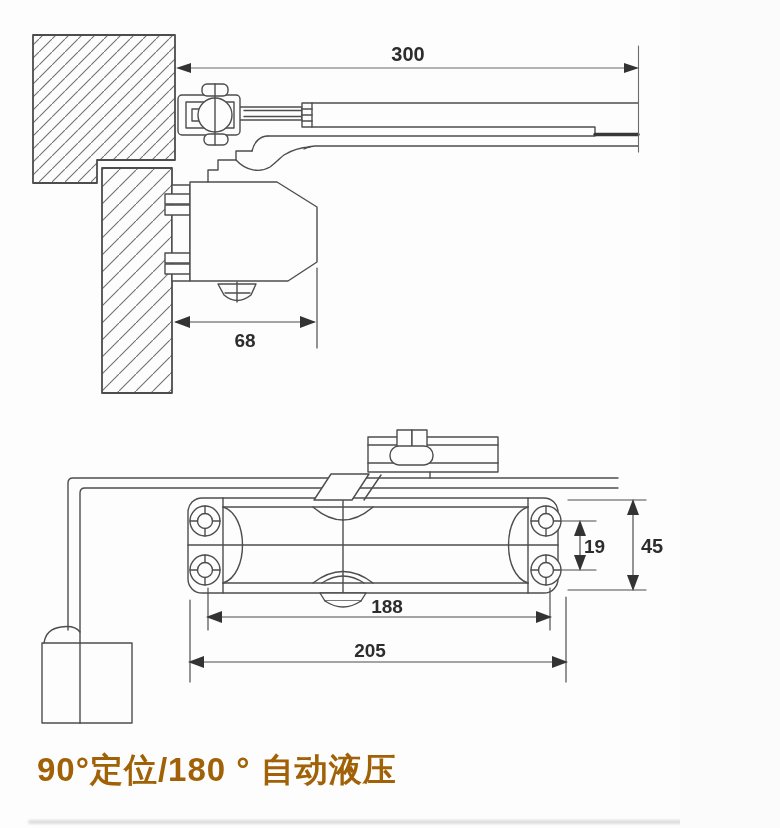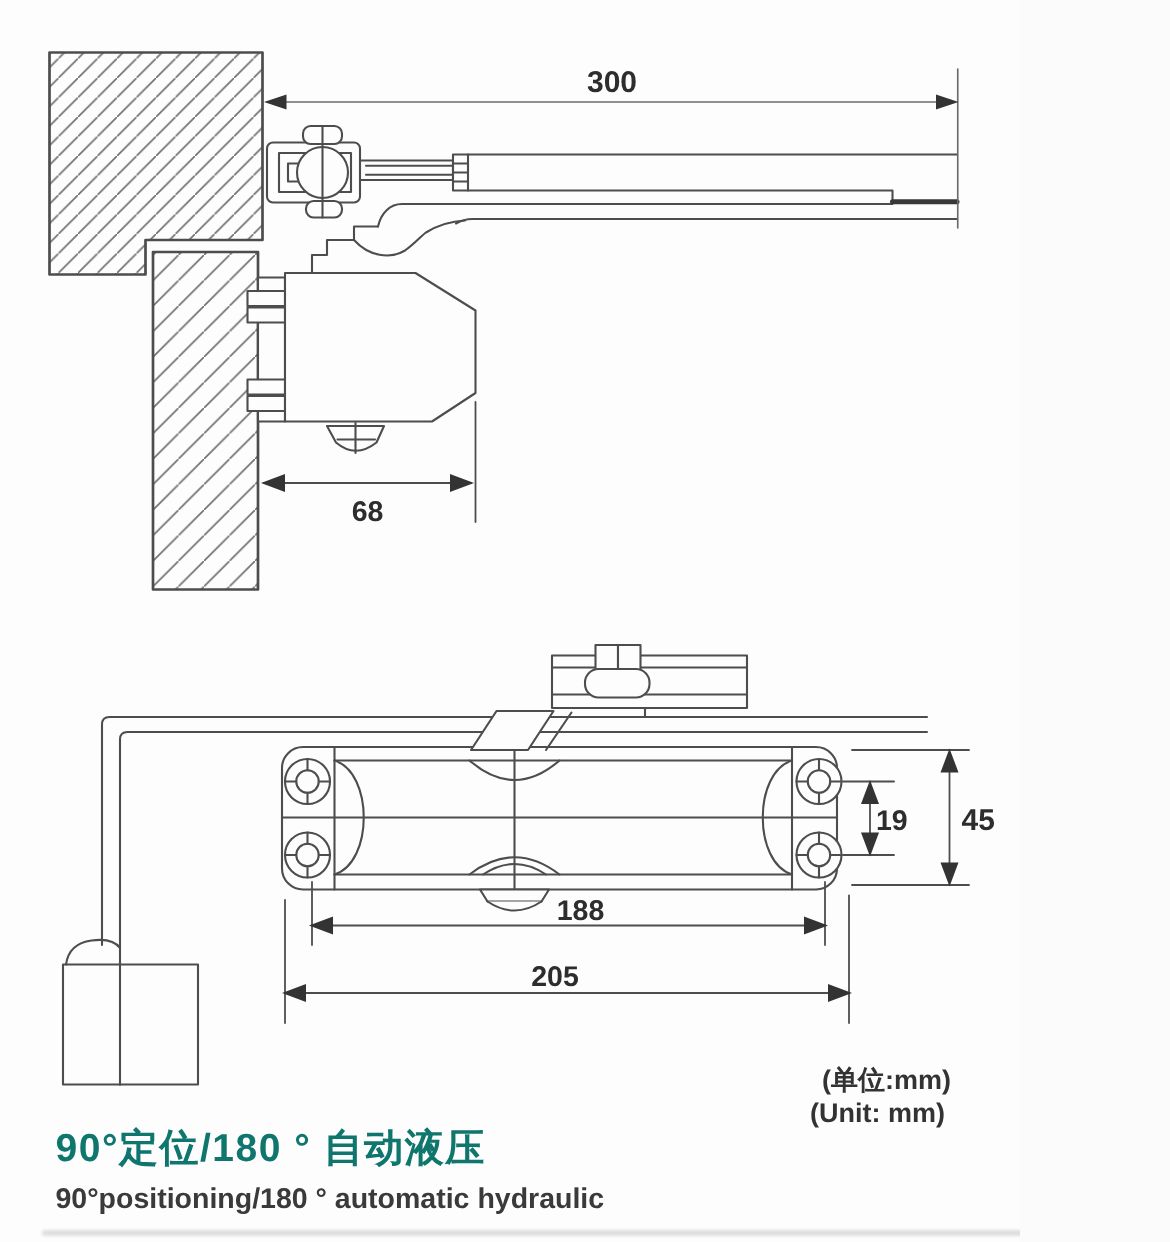--- a/index.html
+++ b/index.html
@@ -9,21 +9,21 @@
     font-family:"Liberation Sans", sans-serif;
   }
   #drawing{position:absolute;left:0;top:0;}
   .dim-label{
     font-family:"Liberation Sans", sans-serif;
     font-weight:bold;
     fill:#2d2d2d;
   }
   .caption-zh{
     position:absolute;left:37px;top:748px;
-    font-size:26px;font-weight:bold;color:#0f766e;
+    font-size:33px;font-weight:bold;color:#a16207;
     letter-spacing:1px;white-space:nowrap;
   }
   .caption-en{
     position:absolute;left:37px;top:789px;
     font-size:19px;font-weight:bold;color:#3a3a3a;
     white-space:nowrap;
   }
   .unit-note{
     position:absolute;left:540px;top:709px;
     font-size:18px;font-weight:bold;color:#333;
@@ -240,22 +240,17 @@
         <line x1="568" y1="500" x2="646" y2="500"></line>
         <line x1="568" y1="590" x2="646" y2="590"></line>
         <line x1="633" y1="502" x2="633" y2="588"></line>
         <polygon points="633,499 627,515 639,515" fill="#333" stroke="none"></polygon>
         <polygon points="633,591 627,575 639,575" fill="#333" stroke="none"></polygon>
         <text class="dim-label" x="641" y="553" font-size="20" text-anchor="start" stroke="none">45</text>
       </g>
     </g>
   </svg>
 
-  <div class="unit-note">
-    <div class="l1">(单位:mm)</div>
-    <div class="l2">(Unit: mm)</div>
-  </div>
 
   <div class="caption-zh">90°定位/180 ° 自动液压</div>
-  <div class="caption-en">90°positioning/180 ° automatic hydraulic</div>
 
   <div class="artifact-bar"></div>
 </div>
 
 </body></html>

